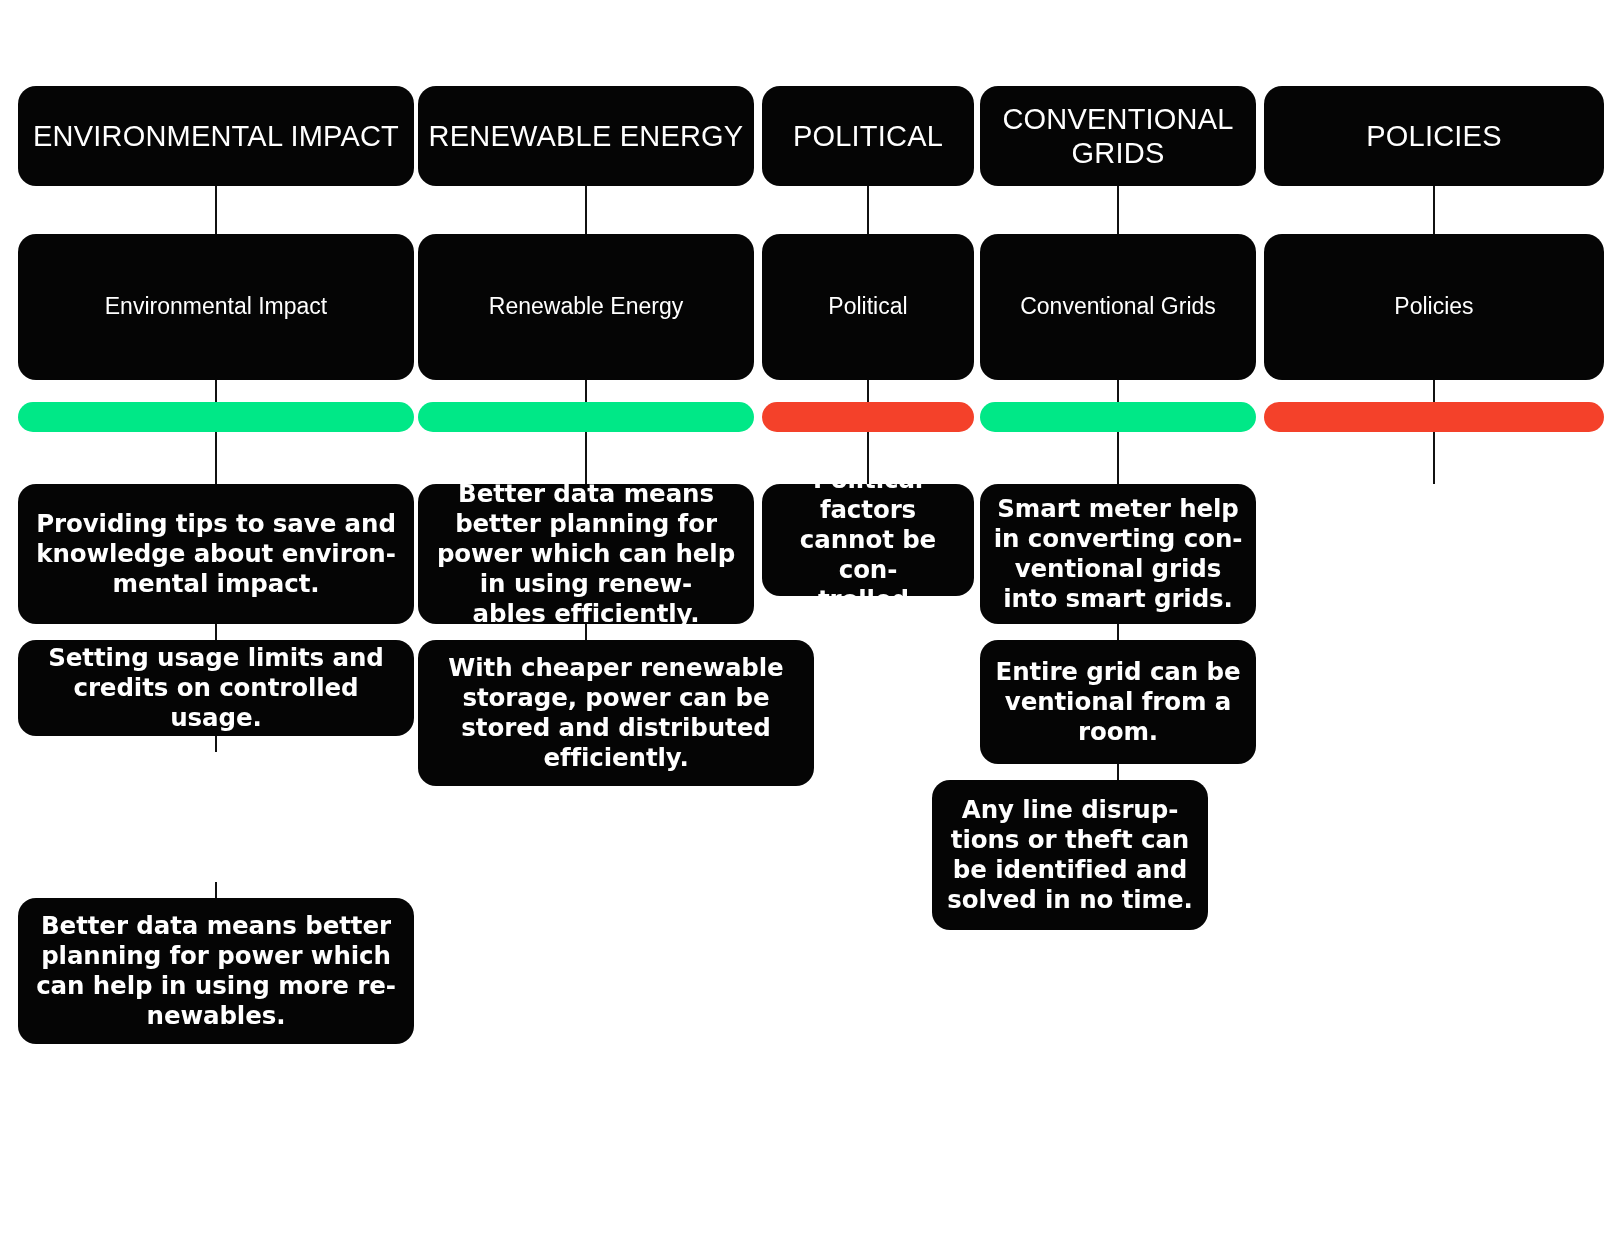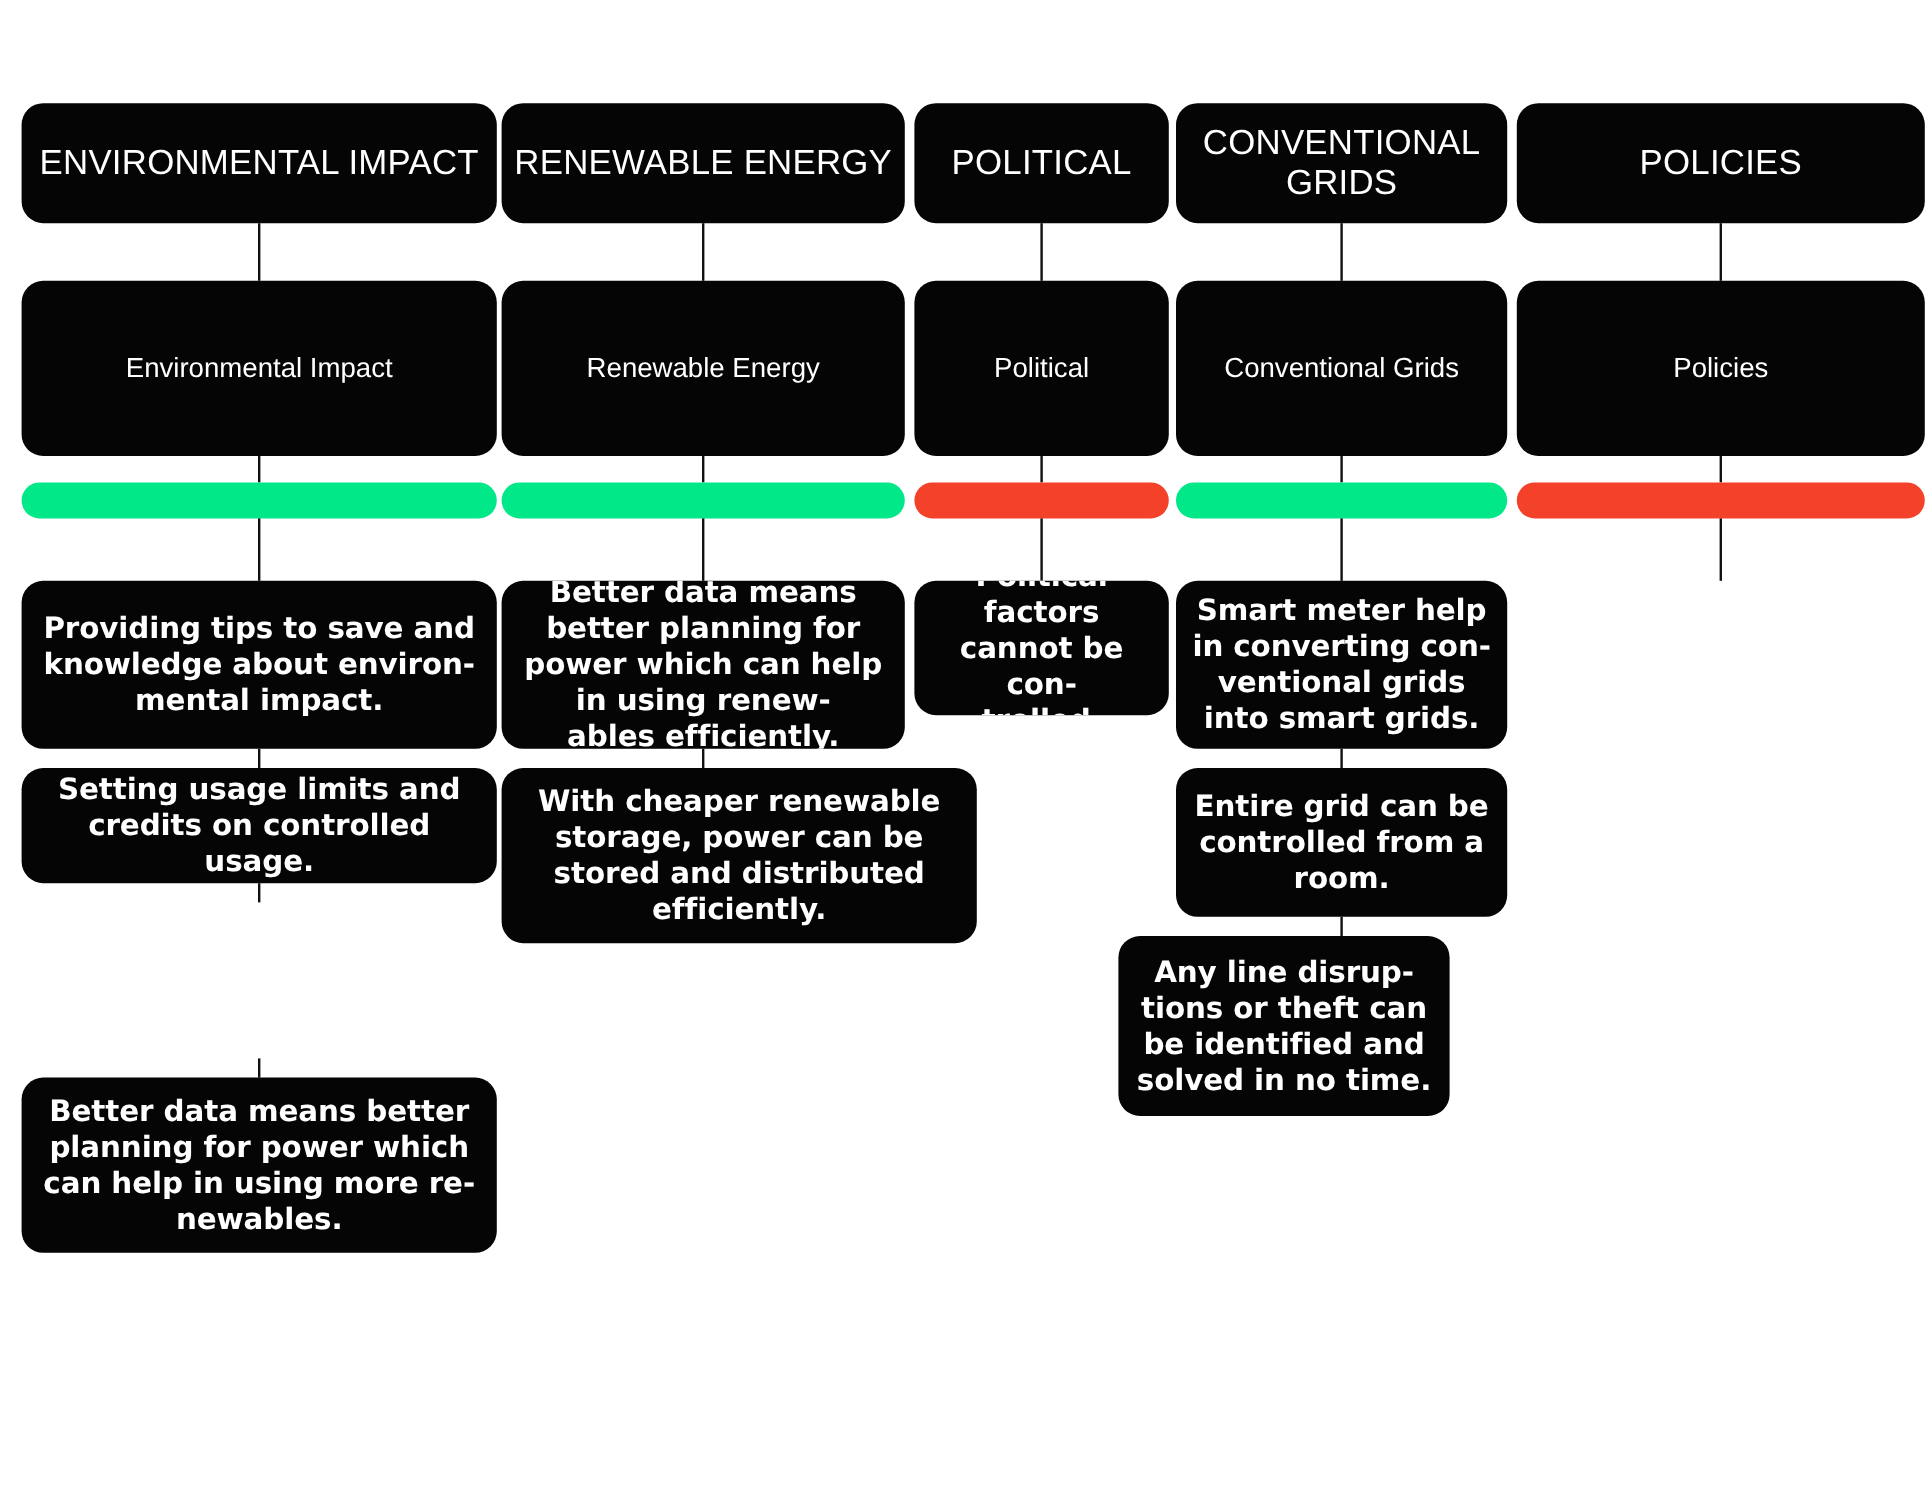--- a/index.html
+++ b/index.html
@@ -158,21 +158,21 @@
     </div>
     <div class="connector" style="left: 1117px; top: 380px; height: 22px;"></div>
     <div class="statusbar" title="positive" style="left: 980px; top: 402px; width: 276px; height: 30px; background: rgb(0, 232, 135);"></div>
     <div class="connector" style="left: 1117px; top: 432px; height: 52px;"></div>
     <div class="node detail" style="left: 980px; top: 484px; width: 276px; height: 140px;">
       <span class="detail-text">Smart meter help in converting con-
 ventional grids into smart grids.</span>
     </div>
     <div class="connector" style="left: 1117px; top: 624px; height: 16px;"></div>
     <div class="node detail" style="left: 980px; top: 640px; width: 276px; height: 124px;">
-      <span class="detail-text">Entire grid can be controlled from a room.</span>
+      <span class="detail-text">Entire grid can be ventional from a room.</span>
     </div>
     <div class="connector" style="left: 1117px; top: 764px; height: 16px;"></div>
     <div class="node detail" style="left: 932px; top: 780px; width: 276px; height: 150px;">
       <span class="detail-text">Any line disrup-
 tions or theft can be identified and solved in no time.</span>
     </div>
     <div class="column" style="left: 0px; width: 1610px;"></div>
     <div class="node header" style="left: 1264px; top: 86px; width: 340px; height: 100px;">
       <span class="detail-text">POLICIES</span>
     </div>

